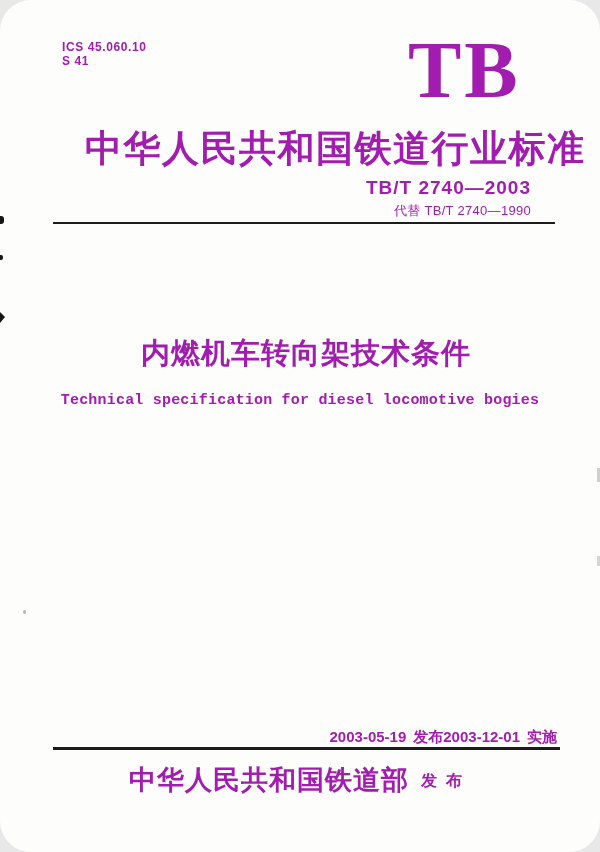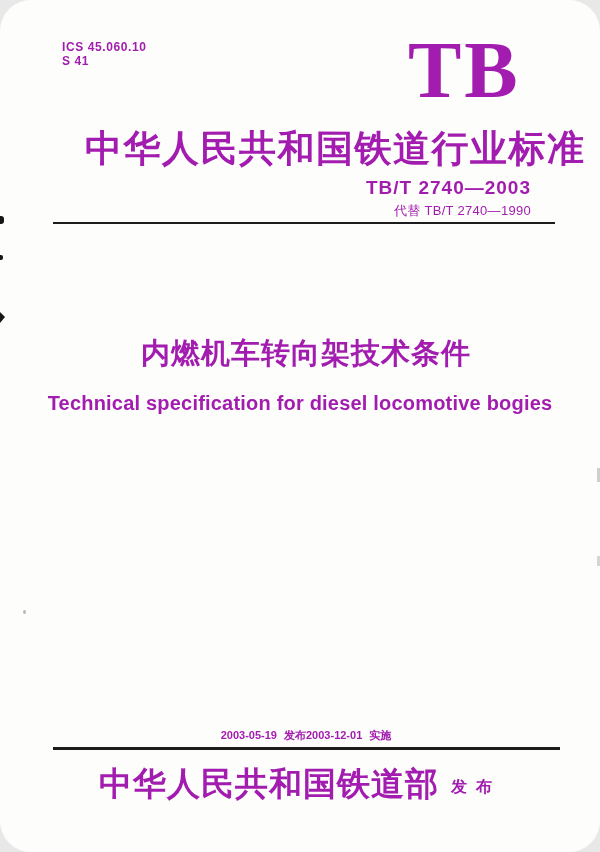--- a/index.html
+++ b/index.html
@@ -55,45 +55,45 @@
   .doc-title-cn {
     position:absolute; left:0; right:0; top:334px;
     text-align:center;
     font-size:29px; font-weight:bold; letter-spacing:1px;
     white-space:nowrap;
     padding-left:12px;
   }
   .doc-title-en {
     position:absolute; left:0; right:0; top:392px;
     text-align:center;
-    font-family:Liberation Sans, sans-serif;
-    font-weight:bold; font-size:20px; letter-spacing:0.2px;
+    font-family:Liberation Mono, monospace;
+    font-weight:bold; font-size:15px; letter-spacing:0.2px;
     white-space:nowrap;
   }
 
   
   .dates-row {
     position:absolute; left:55px; right:43px; top:728px;
-    display:flex; justify-content:center;
-    font-size:11px; font-weight:bold; white-space:nowrap;
+    display:flex; justify-content:flex-end;
+    font-size:15px; font-weight:bold; white-space:nowrap;
   }
   .date-label { margin-left:7px; }
 
   .rule-bottom {
     position:absolute; left:53px; top:747px;
     width:507px; height:3px; background:#1c1c1c;
   }
 
   
   .publisher-row {
     position:absolute; left:0; right:0; top:762px;
     text-align:center; white-space:nowrap;
   }
   .publisher-name {
-    font-size:33px; font-weight:bold; letter-spacing:1px;
+    font-size:27px; font-weight:bold; letter-spacing:1px;
   }
   .publisher-action {
     font-size:16px; font-weight:bold; letter-spacing:9px;
     margin-left:12px; position:relative; top:-3px;
   }
 
   
   .artifact { position:absolute; background:#161616; }
   .a-corner { left:0; top:0; width:9px; height:14px;
               clip-path:polygon(0 0, 100% 0, 55% 45%, 0 100%); }

